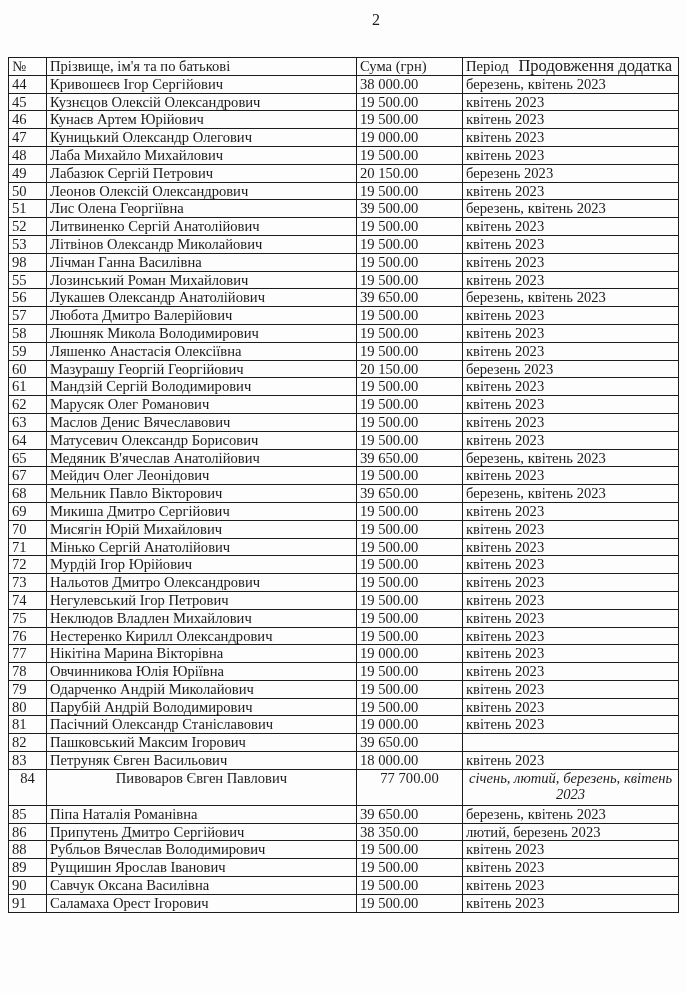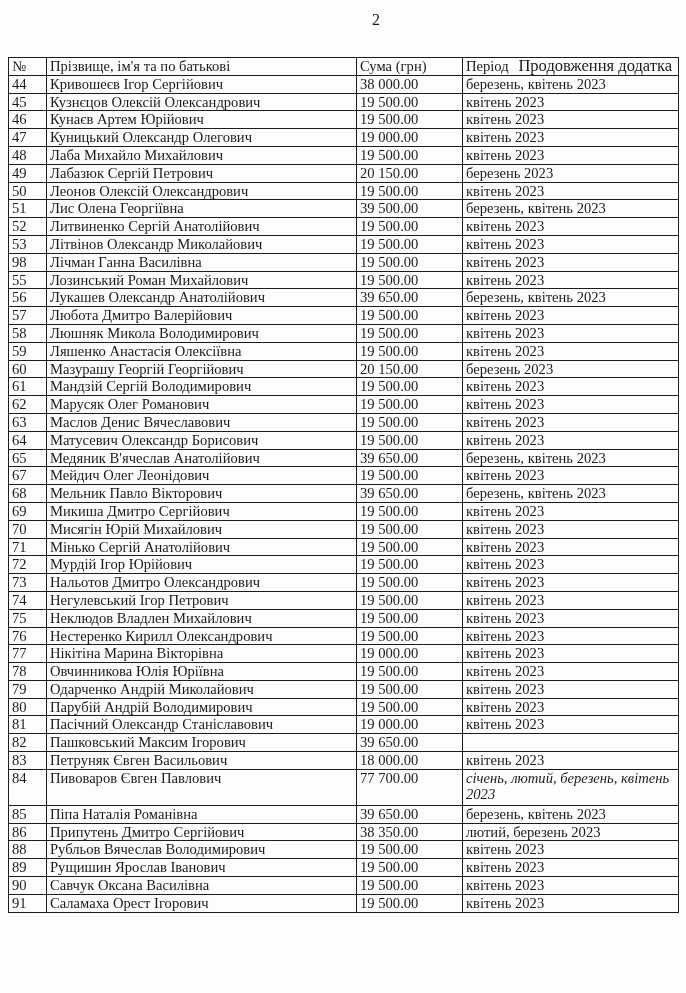--- a/index.html
+++ b/index.html
@@ -44,21 +44,21 @@
     vertical-align: top;
     white-space: nowrap;
     overflow: hidden;
   }
   col.c-num    { width: 38px; }
   col.c-name   { width: 310px; }
   col.c-amount { width: 106px; }
   col.c-period { width: 216px; }
   td.name-cell { padding-left: 12px; }
   th.name-head { padding-left: 5px; font-family: Liberation Serif, serif; }
-  tr.tall td { height: 35px; }
+  tr.tall td { height: 35px; text-align: center; }
   tr.tall td.period-cell { white-space: normal; font-style: italic; }
   td.clip-cell { position: relative; }
   td.clip-cell .clip-box {
     position: absolute;
     top: 16px;
     left: 4px;
     right: 4px;
     height: 25px;
     overflow: hidden;
     white-space: normal;

